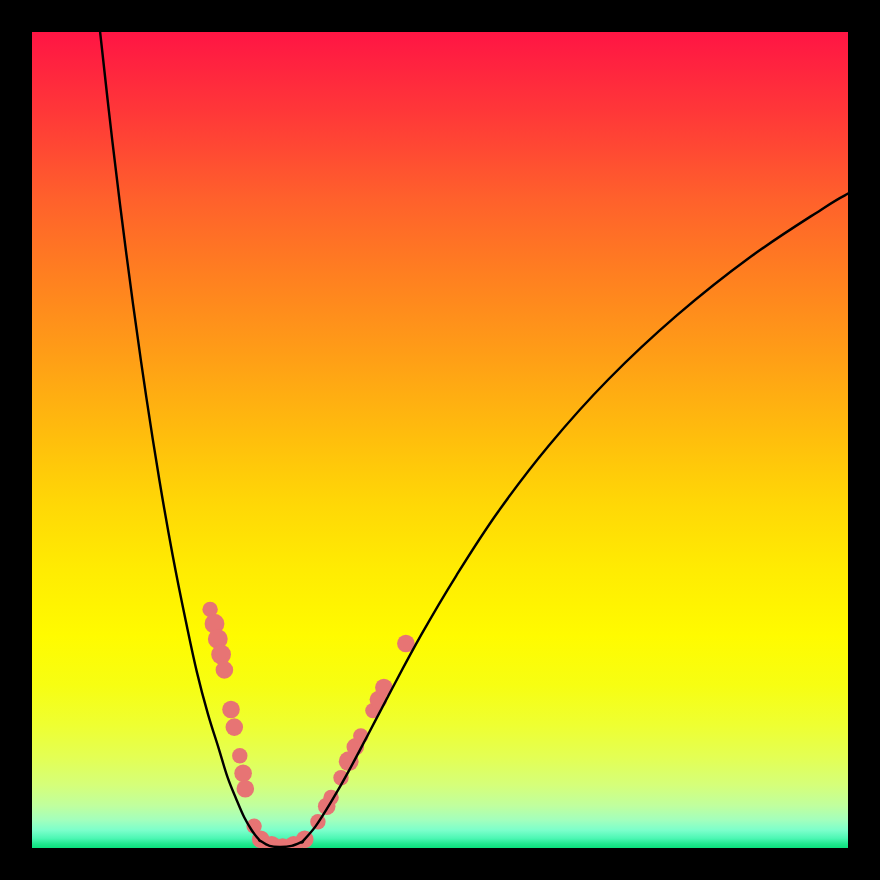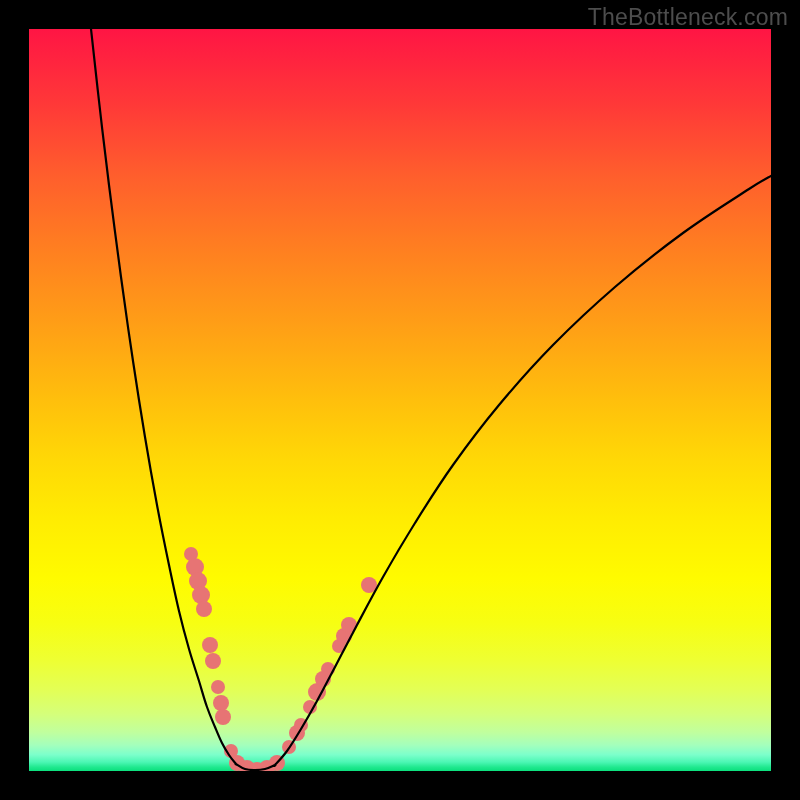--- a/index.html
+++ b/index.html
@@ -113,15 +113,14 @@
           <circle cx="310" cy="617" r="7" fill="#e77474"></circle>
           <circle cx="315" cy="607" r="8" fill="#e77474"></circle>
           <circle cx="320" cy="596" r="8" fill="#e77474"></circle>
           <circle cx="340" cy="556" r="8" fill="#e77474"></circle>
         </g>
       <path id="curve-path" fill="none" stroke="#000" stroke-width="2.2" stroke-linecap="round" d="M 62 0 C 63.4 13.0, 66.8 43.9, 70 72 C 73.2 100.1, 76.0 124.3, 80 156 C 84.0 187.7, 87.7 216.3, 92 248 C 96.3 279.7, 99.7 303.2, 104 332 C 108.3 360.8, 111.7 382.1, 116 408 C 120.3 433.9, 123.7 453.0, 128 476 C 132.3 499.0, 136.0 516.9, 140 536 C 144.0 555.1, 146.4 566.9, 150 582 C 153.6 597.1, 156.4 607.4, 160 620 C 163.6 632.6, 166.8 641.6, 170 652 C 173.2 662.4, 175.1 669.7, 178 678 C 180.9 686.3, 183.3 691.5, 186 698 C 188.7 704.5, 190.5 709.0, 193 714 C 195.5 719.0, 197.5 722.2, 200 726 C 202.5 729.8, 205.7 733.4, 207 735 C 208.3 736.6, 205.4 734.1, 207 735 C 208.6 735.9, 212.6 738.9, 216 740 C 219.4 741.1, 222.4 741.0, 226 741 C 229.6 741.0, 232.4 740.9, 236 740 C 239.6 739.1, 244.2 736.7, 246 736 C 247.8 735.3, 243.8 738.5, 246 736 C 248.2 733.5, 253.3 728.5, 258 722 C 262.7 715.5, 266.6 709.0, 272 700 C 277.4 691.0, 281.9 683.2, 288 672 C 294.1 660.8, 298.8 651.7, 306 638 C 313.2 624.3, 319.4 612.2, 328 596 C 336.6 579.8, 343.6 566.4, 354 548 C 364.4 529.6, 373.4 514.2, 386 494 C 398.6 473.8, 408.9 457.2, 424 436 C 439.1 414.8, 452.0 397.6, 470 376 C 488.0 354.4, 503.1 337.2, 524 316 C 544.9 294.8, 562.6 278.2, 586 258 C 609.4 237.8, 629.9 221.6, 654 204 C 678.1 186.4, 704.2 170.3, 720 160 C 735.8 149.7, 738.0 149.3, 742 147"></path>
     </svg>
 
   </div>
 
-  <div class="watermark">TheBottleneck.com</div>
 
 </div>
 
 </body></html>

